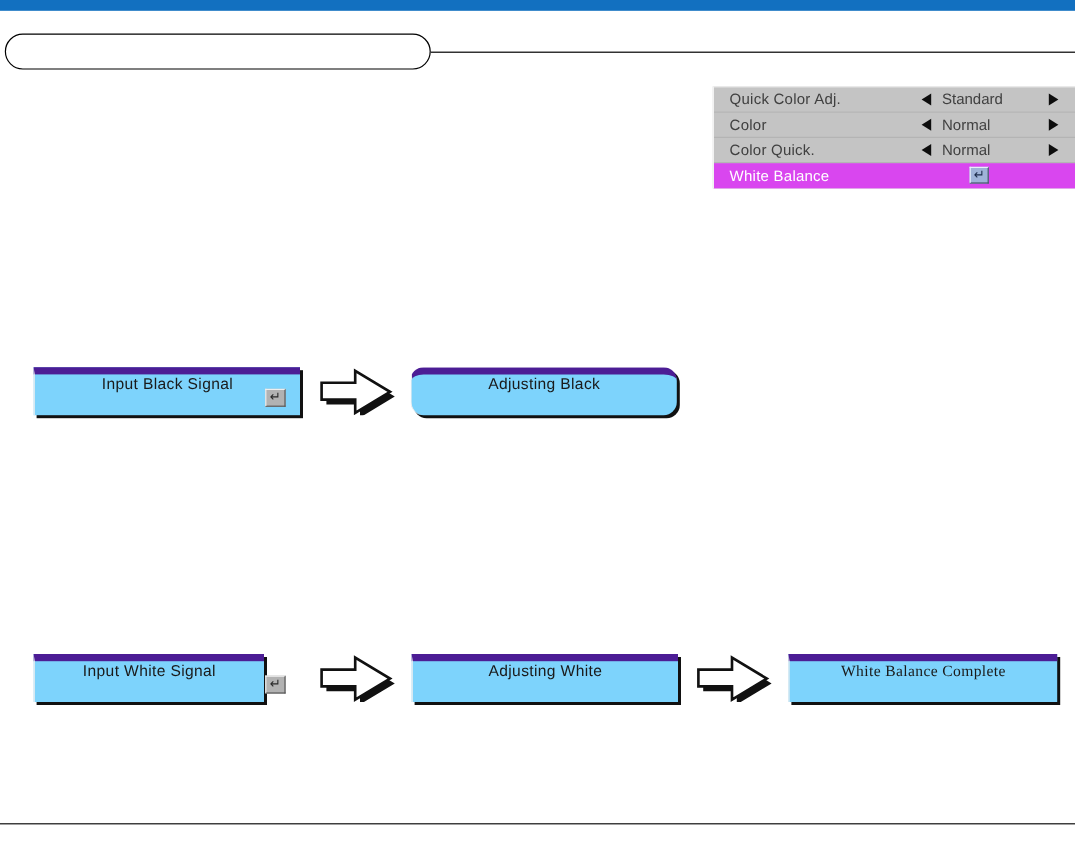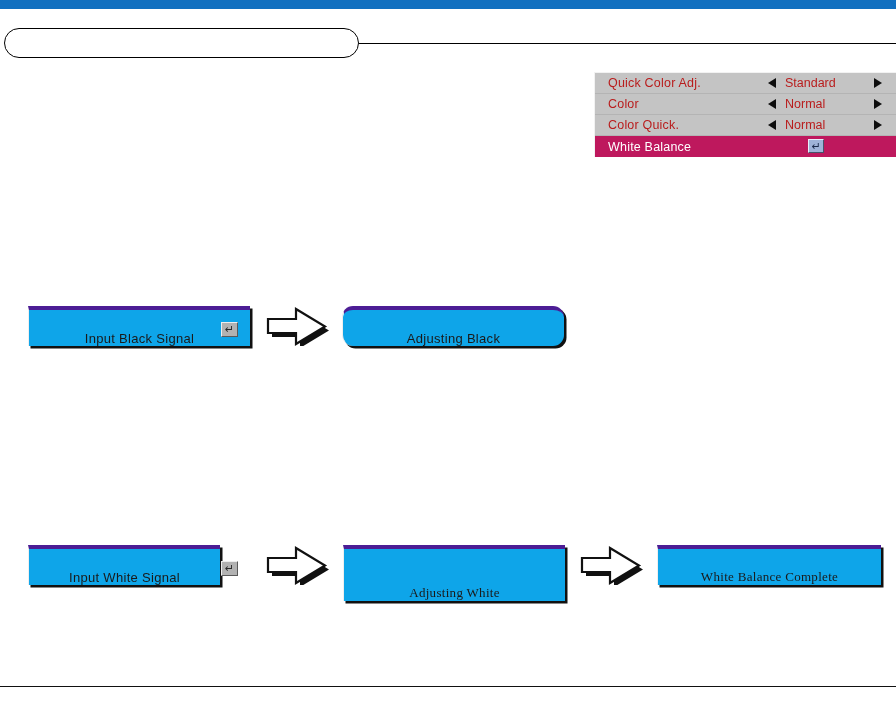--- a/index.html
+++ b/index.html
@@ -68,28 +68,28 @@
     border-top: 1px solid #f2f2f2;
     border-left: 1px solid #f2f2f2;
     box-sizing: border-box;
     font-size: 12.5px;
   }
   .osd-row {
     position: relative;
     height: 21px;
     display: flex;
     align-items: center;
-    color: #b91c1c;
+    color: #404040;
     background: #c4c4c4;
     border-bottom: 1px solid #b4b4b4;
     box-sizing: border-box;
   }
   .osd-row:last-child { border-bottom: none; }
   .osd-row.selected {
-    background: #be185d;
+    background: #d946ef;
     color: #ffffff;
     border-bottom: none;
   }
   .osd-label {
     position: absolute;
     left: 13px;
     white-space: nowrap;
     letter-spacing: 0.2px;
   }
   .osd-value {
@@ -133,27 +133,27 @@
     box-sizing: border-box;
     color: #1b2a4a;
     font-size: 11px;
     line-height: 12px;
     text-align: center;
   }
 
   
   .pbox {
     position: absolute;
-    background: #0ea5e9;
-    border-top: 4px solid #4c1d95;
+    background: #7dd3fc;
+    border-top: 6px solid #4c1d95;
     border-left: 1px solid #efefef;
     box-shadow: 2.5px 2.5px 0 0 #111111;
     box-sizing: border-box;
     display: flex;
-    align-items: flex-end;
+    align-items: flex-start;
     justify-content: center;
     font-size: 13px;
     color: #1a1a1a;
     letter-spacing: 0.3px;
   }
   .pbox .label { pointer-events: none; }
   .pbox .key {
     position: absolute;
     width: 17px;
     height: 15px;
@@ -243,21 +243,21 @@
   <span class="key" style="left:192px; top:12px;">↵</span>
 </div>
 
 <div class="arrow" style="left:266px; top:545px;">
   <svg width="66" height="40" viewBox="0 0 66 40">
     <path d="M3 26 L3 39 L31 39 L31 50 L60 32.5 L31 15 L31 26 Z" transform="translate(3,-8)" fill="#111111"></path>
     <path d="M2 13 L2 27 L30 27 L30 38 L59 20.5 L30 3 L30 13 Z" fill="#ffffff" stroke="#111111" stroke-width="2.2" stroke-linejoin="miter"></path>
   </svg>
 </div>
 
-<div class="pbox" id="box-adjusting-white" style="left:343px; top:545px; width:222px; height:56px;font-family:Liberation Serif, serif;">
+<div class="pbox" id="box-adjusting-white" style="left:343px; top:545px; width:222px; height:40px;">
   <span class="label">Adjusting White</span>
 </div>
 
 <div class="arrow" style="left:580px; top:545px;">
   <svg width="66" height="40" viewBox="0 0 66 40">
     <path d="M3 26 L3 39 L31 39 L31 50 L60 32.5 L31 15 L31 26 Z" transform="translate(3,-8)" fill="#111111"></path>
     <path d="M2 13 L2 27 L30 27 L30 38 L59 20.5 L30 3 L30 13 Z" fill="#ffffff" stroke="#111111" stroke-width="2.2" stroke-linejoin="miter"></path>
   </svg>
 </div>
 

